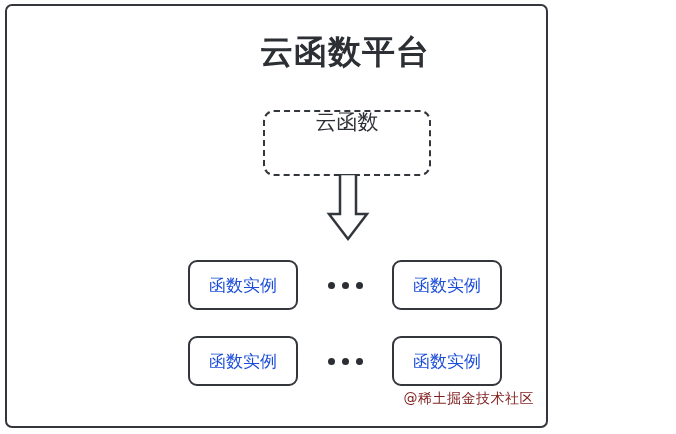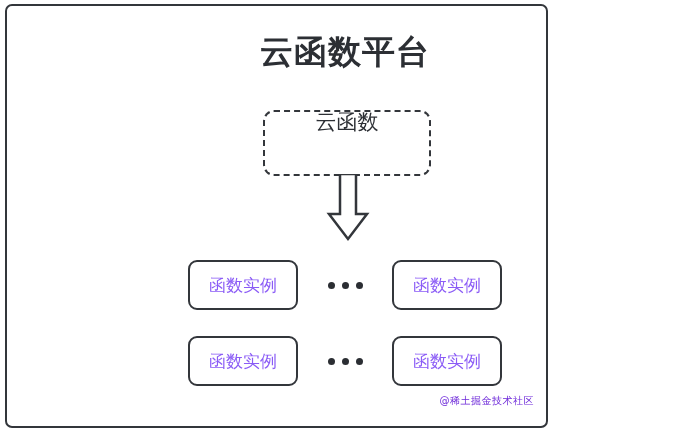--- a/index.html
+++ b/index.html
@@ -97,21 +97,21 @@
     box-sizing: border-box;
     border: 2.5px solid #33363b;
     border-radius: 9px;
     background: #ffffff;
     display: flex;
     align-items: center;
     justify-content: center;
   }
   .instance-label {
     font-size: 17px;
-    color: #8b5cf6;
+    color: #1d4ed8;
     line-height: 1;
     white-space: nowrap;
   }
 
   .row-ellipsis {
     width: 94px;
     height: 50px;
     display: flex;
     align-items: center;
     justify-content: center;
@@ -122,22 +122,22 @@
     height: 7px;
     border-radius: 50%;
     background: #2b2e33;
   }
 
   
   .watermark {
     position: absolute;
     right: 12px;
     bottom: 18px;
-    font-size: 10px;
-    color: #6d28d9;
+    font-size: 14px;
+    color: #7f1d1d;
     letter-spacing: 0.5px;
     white-space: nowrap;
   }
 </style>
 </head>
 <body>
 
 <div id="canvas">
 
   <div class="platform-frame">

